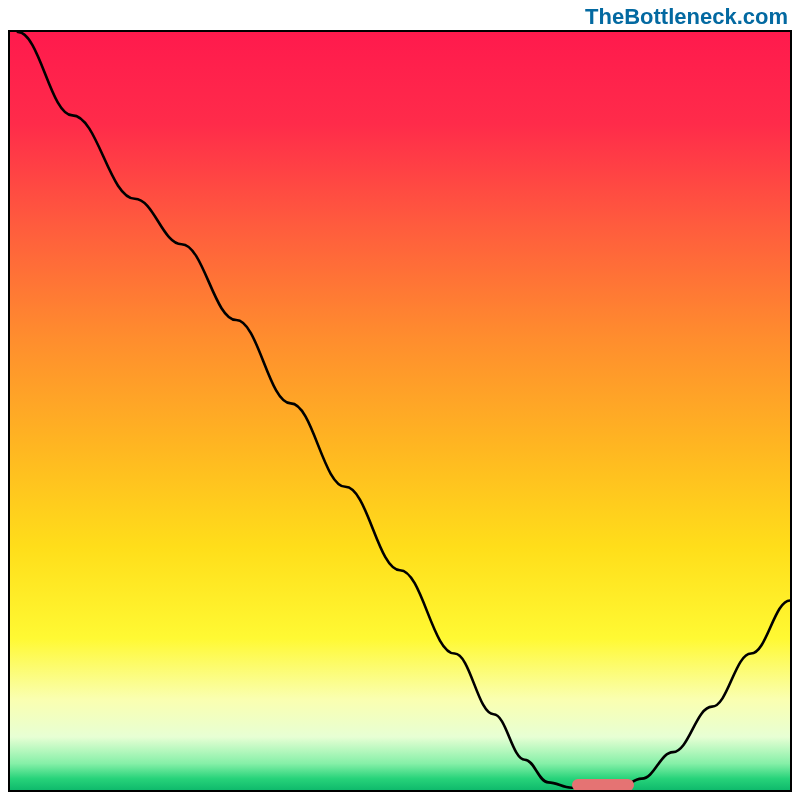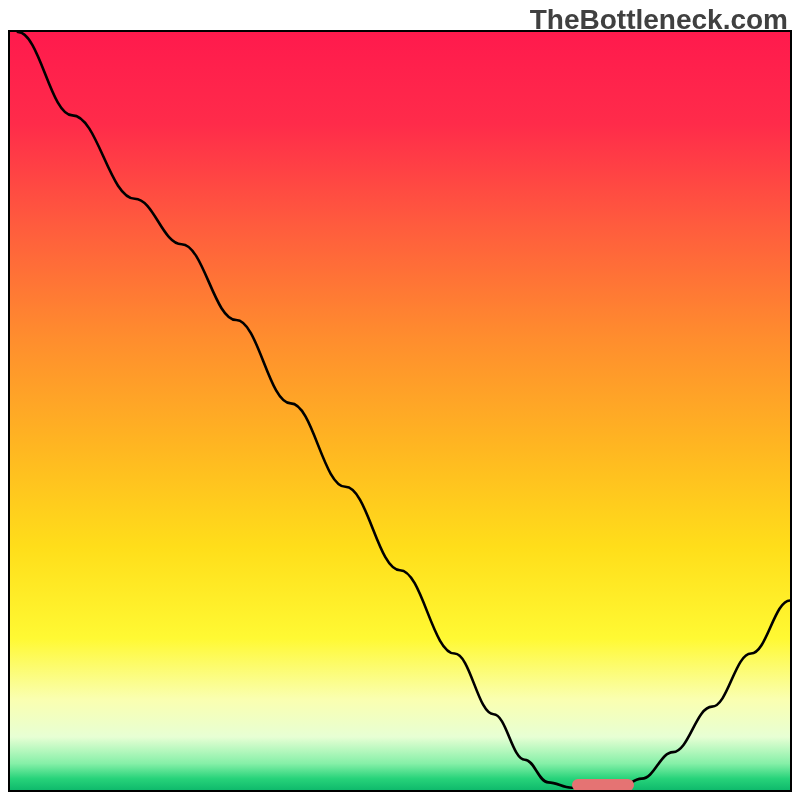--- a/index.html
+++ b/index.html
@@ -18,23 +18,23 @@
     height: 762px;
     border: 2px solid #000000;
     box-sizing: border-box;
     overflow: hidden;
   }
   .watermark {
     position: absolute;
     top: 4px;
     right: 12px;
     font-family: Arial, Helvetica, sans-serif;
-    font-size: 28px;
+    font-size: 22px;
     font-weight: 600;
-    color: #404040;
+    color: #0369a1;
   }
   svg {
     display: block;
   }
   .marker {
     position: absolute;
     height: 12px;
     border-radius: 6px;
     background: #e57373;
   }

